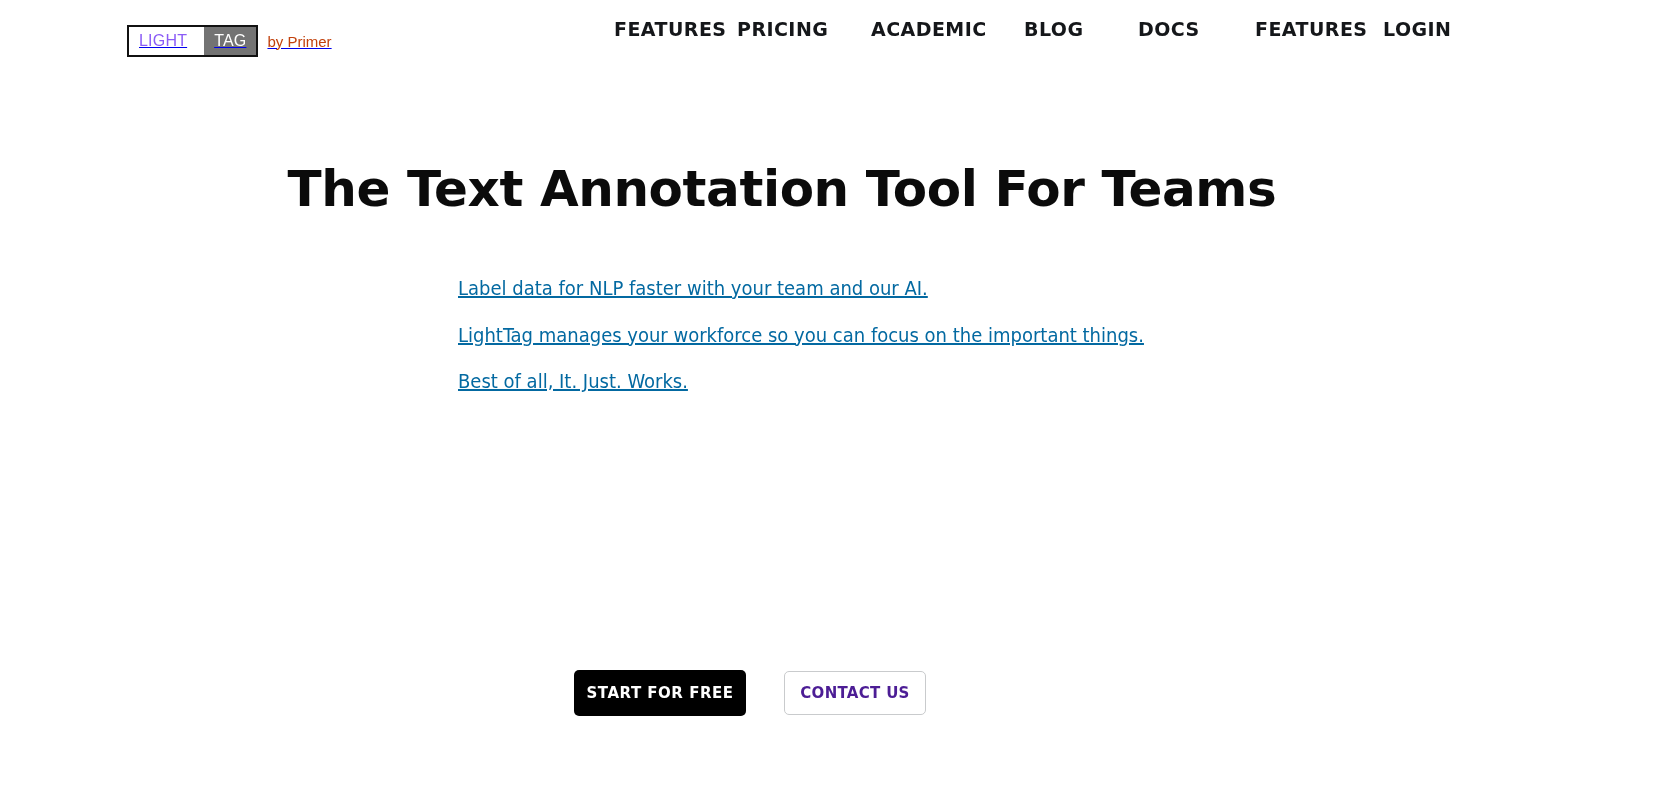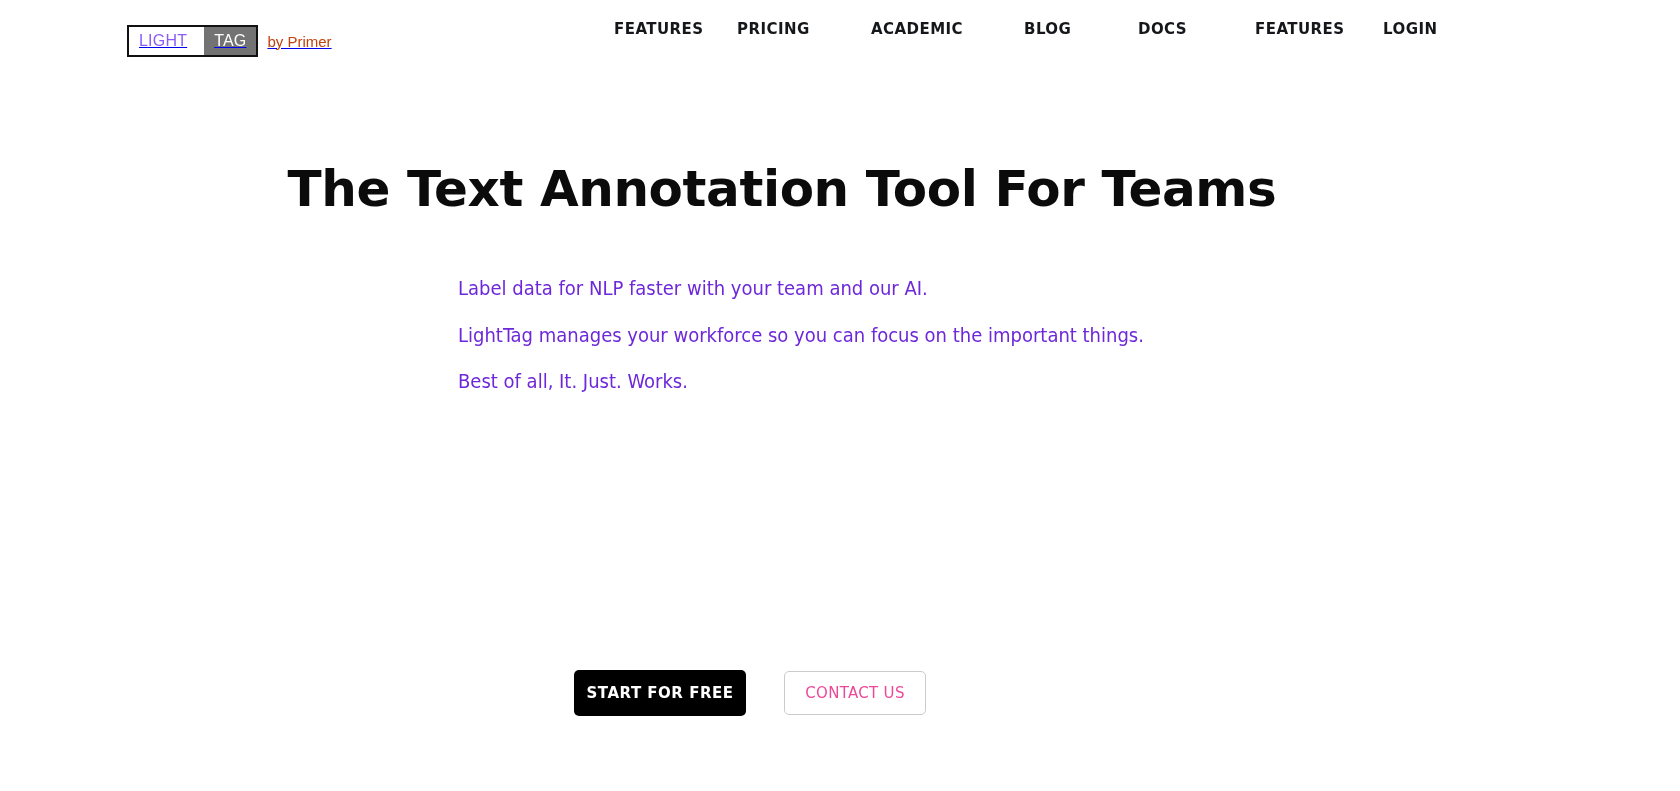--- a/index.html
+++ b/index.html
@@ -83,21 +83,21 @@
     position: absolute;
     left: 600px;
     top: 29px;
     width: 860px;
     display: flex;
     align-items: center;
   }
 
   .nav-link {
     font-family: "DejaVu Sans", sans-serif;
-    font-size: 15px;
+    font-size: 19px;
     font-weight: 700;
     color: #15171a;
     letter-spacing: 0.45px;
     text-decoration: none;
     white-space: nowrap;
     cursor: pointer;
     line-height: 1;
   }
   .nav-link.n0 { position: absolute; left: 14px;  }
   .nav-link.n1 { position: absolute; left: 137px; }
@@ -127,24 +127,25 @@
     position: absolute;
     top: 278px;
     left: 458px;
     width: 780px;
   }
 
   .hero-para {
     font-family: "DejaVu Sans Condensed", "DejaVu Sans", sans-serif;
     font-size: 20px;
     font-weight: 400;
-    color: #6d28d9;
+    color: #0369a1;
     line-height: 1;
     margin: 0 0 26.5px 0;
     white-space: nowrap;
+    text-decoration: underline;
   }
   .hero-para:last-child { margin-bottom: 0; }
 
   
   .hero-media {
     position: absolute;
     top: 430px;
     left: 400px;
     width: 800px;
     height: 215px;
@@ -180,26 +181,26 @@
   }
 
   .btn-secondary {
     display: flex;
     align-items: center;
     justify-content: center;
     margin-left: 38px;
     width: 142px;
     height: 44px;
     background: #ffffff;
-    color: #ec4899;
+    color: #4c1d95;
     border: 1px solid #c9cbcd;
     border-radius: 5px;
     font-family: "DejaVu Sans", sans-serif;
     font-size: 15px;
-    font-weight: 400;
+    font-weight: 700;
     letter-spacing: 0.3px;
     cursor: pointer;
     padding: 0;
     box-sizing: border-box;
   }
 </style>
 </head>
 <body>
 
 <header class="site-header">

